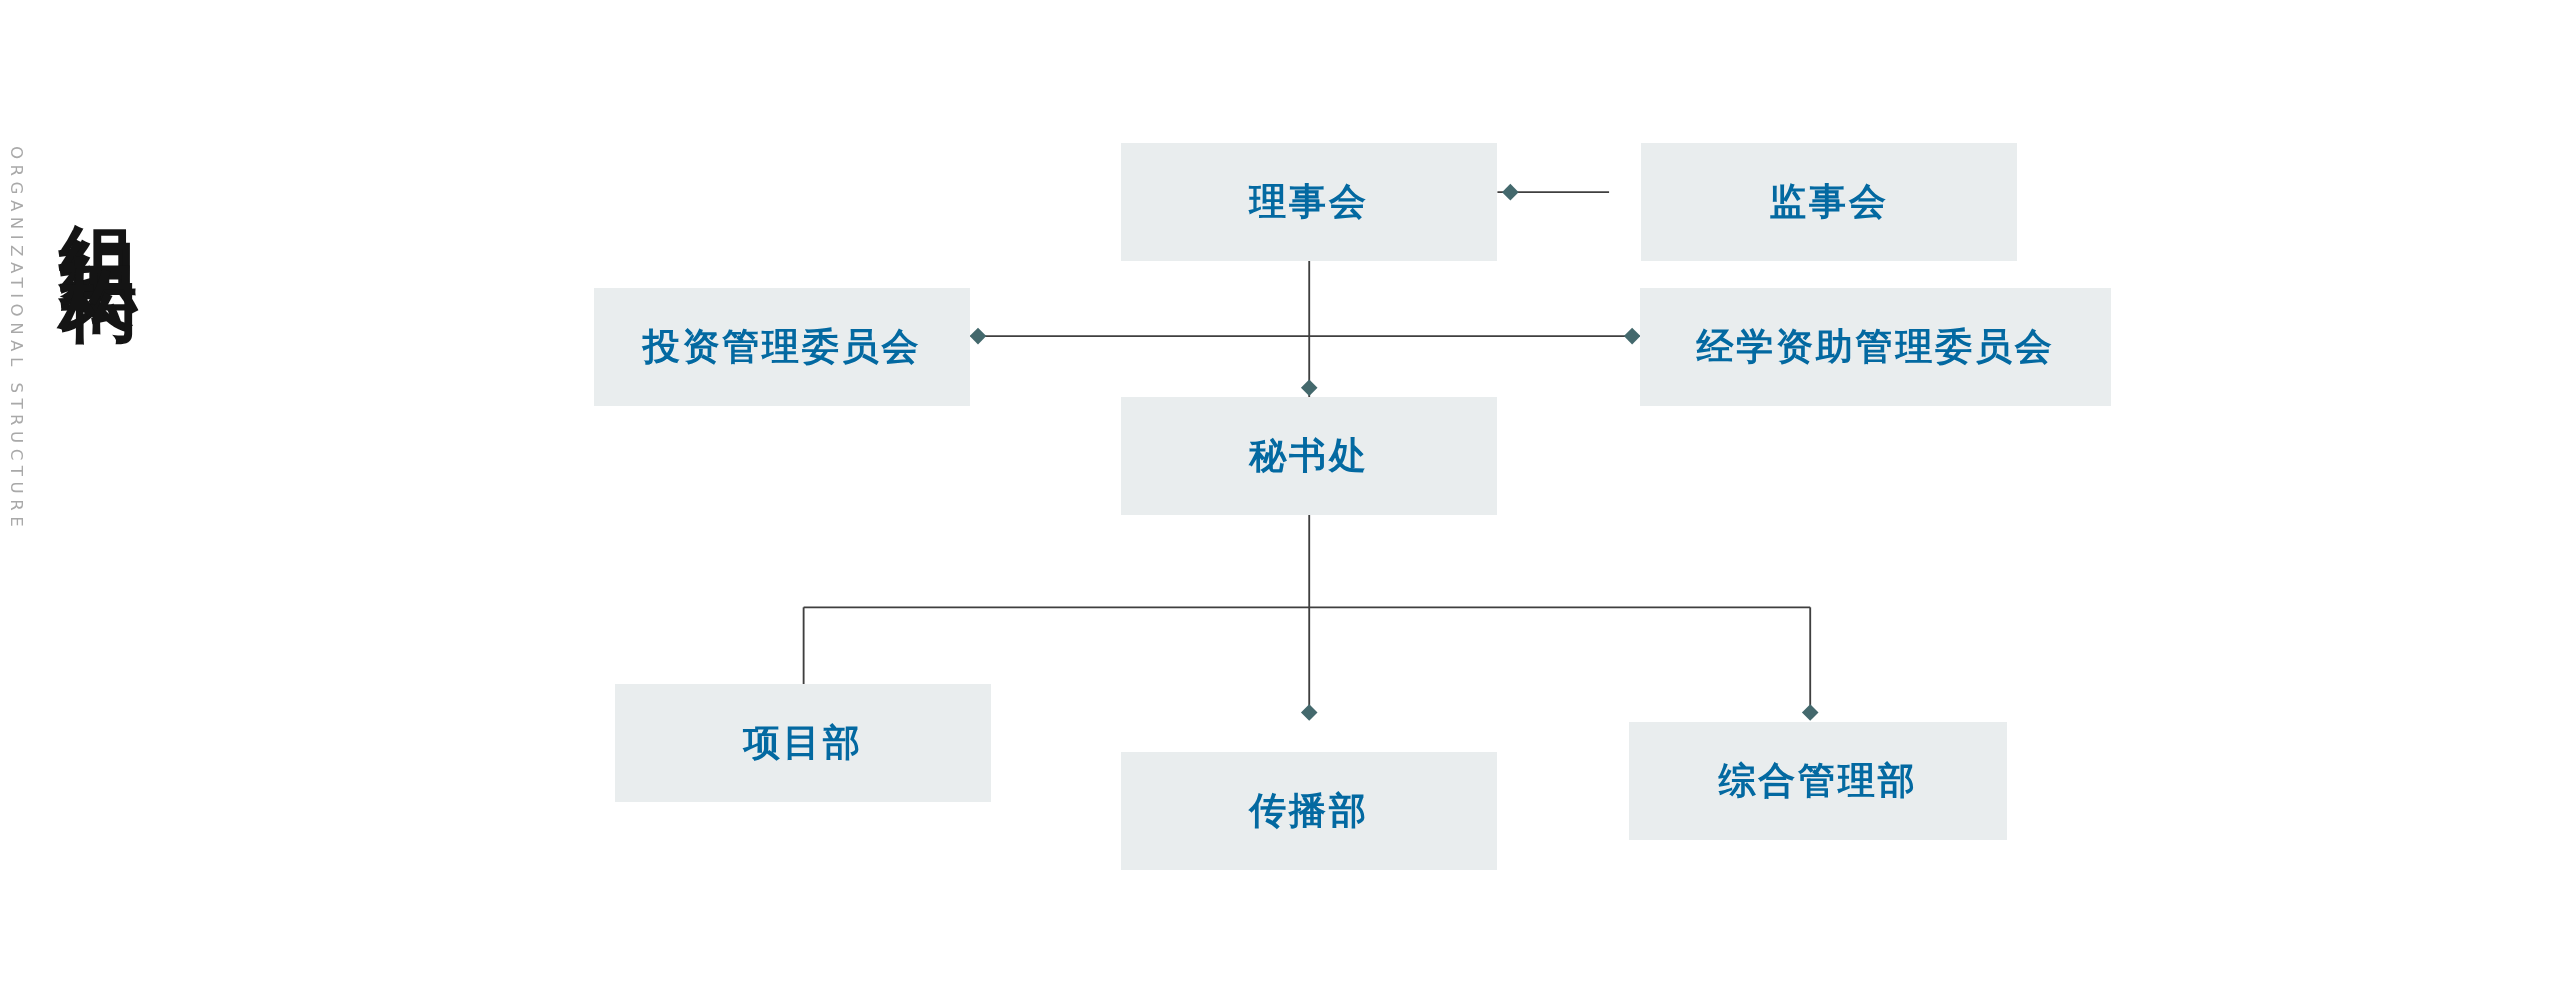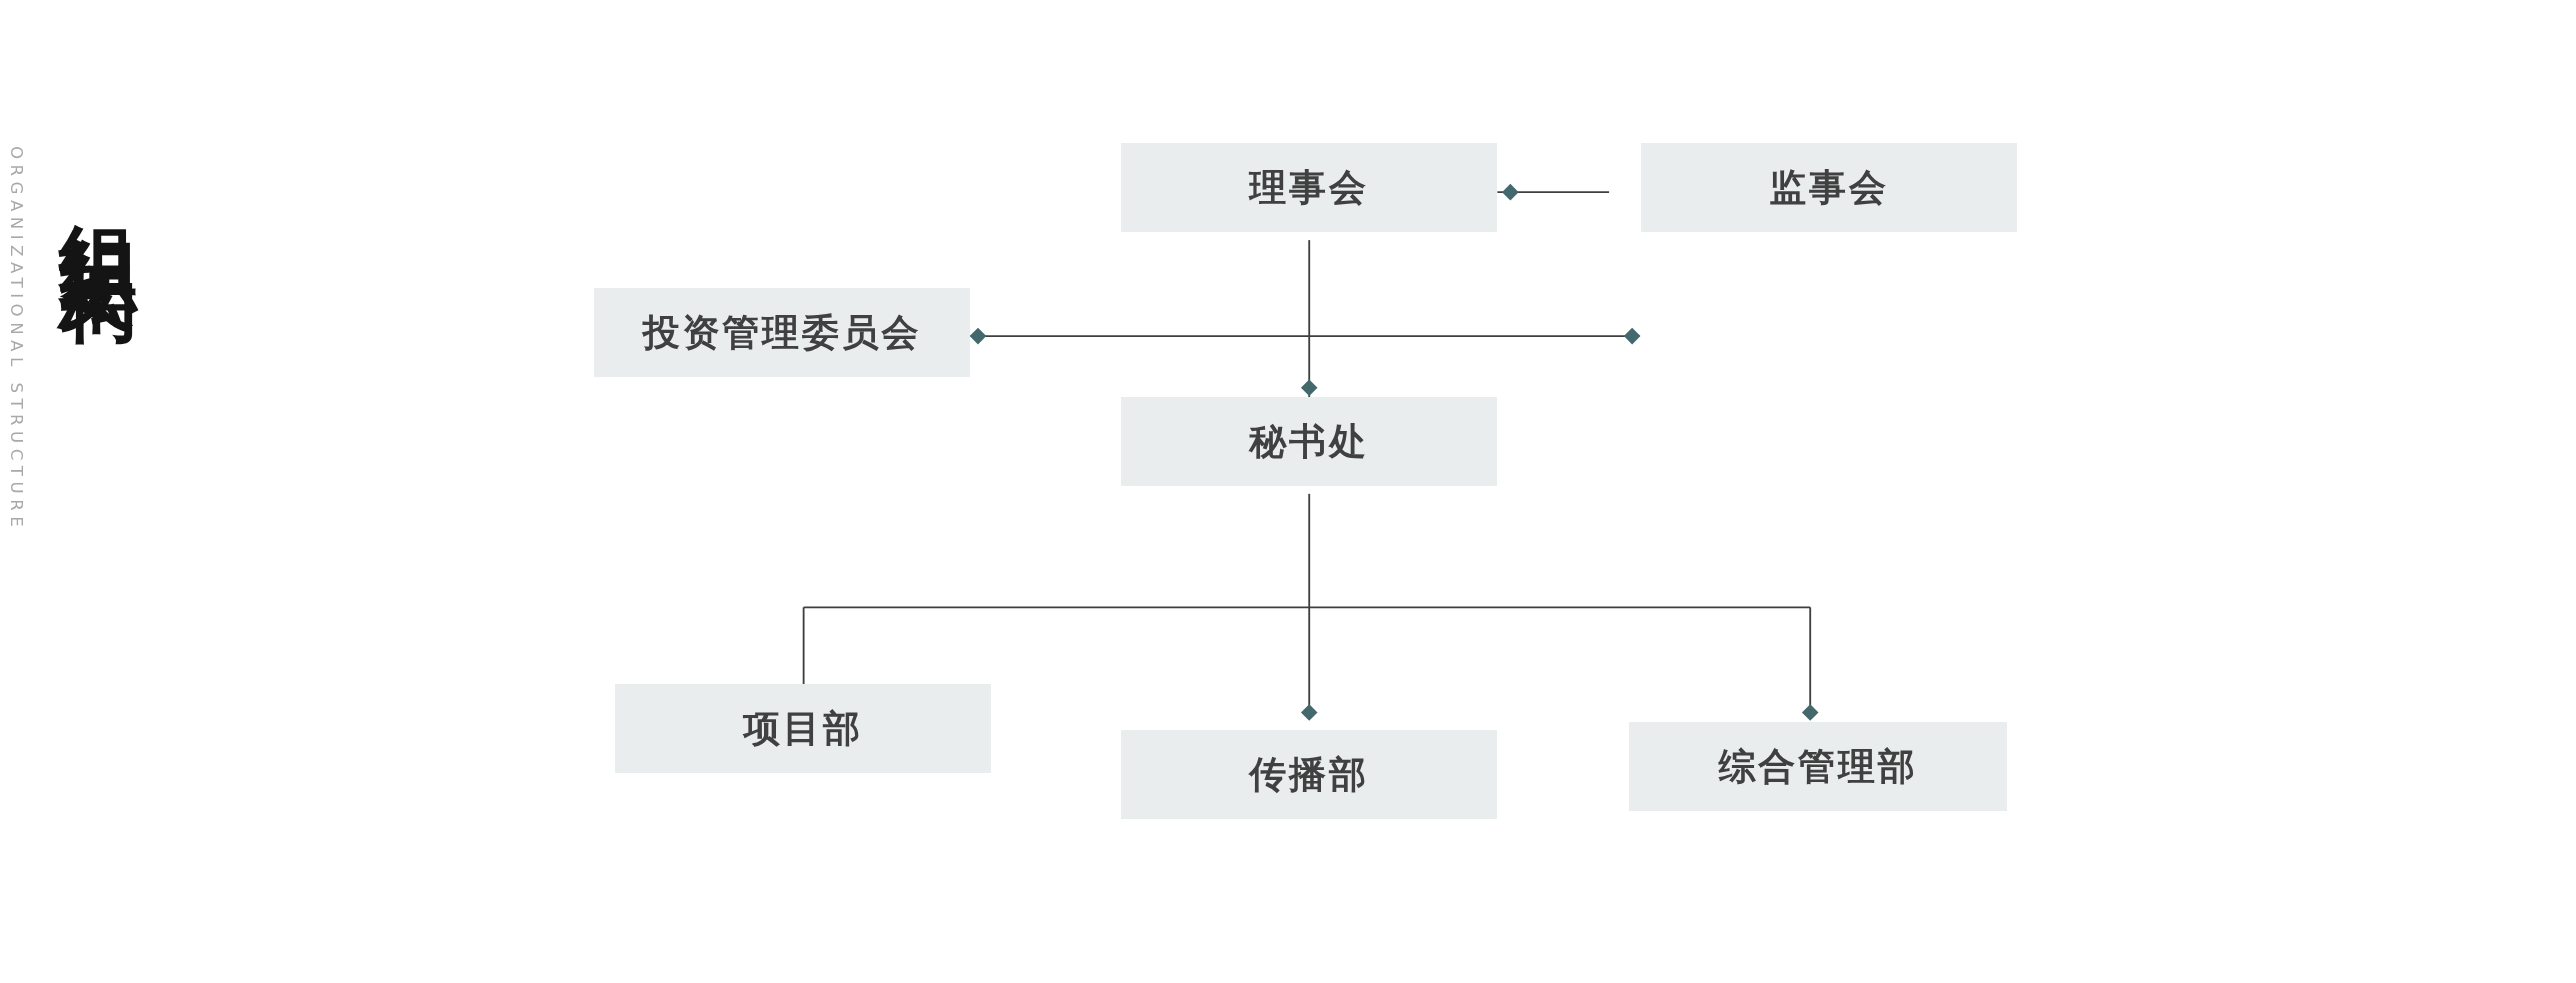--- a/index.html
+++ b/index.html
@@ -45,38 +45,38 @@
     left: 0; top: 0;
     width: 2576px;
     height: 984px;
   }
   .connector-line { stroke: #3f3f3f; stroke-width: 2; fill: none; }
   .connector-diamond { fill: #44696d; stroke: none; }
 
   
   .node {
     position: absolute;
-    height: 89px;
+    height: 118px;
     background: #e9edee;
     display: flex;
     align-items: center;
     justify-content: center;
     font-size: 37px;
     font-weight: 700;
     letter-spacing: 2.8px;
-    color: #404040;
+    color: #0369a1;
     font-family: Liberation Mono, monospace;
   }
   #node-board         { left: 1121px; top: 143px; width: 376px; }
   #node-supervisory   { left: 1609px; top: 143px; width: 376px; margin-left: 32px; }
   #node-investment    { left: 594px;  top: 288px; width: 376px; }
   #node-grant         { left: 1640px; top: 288px; width: 471px; }
   #node-secretariat   { left: 1121px; top: 397px; width: 376px; }
   #node-project       { left: 615px;  top: 684px; width: 376px; }
-  #node-communication { left: 1121px; top: 730px; width: 376px; }
+  #node-communication { left: 1121px; top: 752px; width: 376px; }
   #node-general       { left: 1621px; top: 722px; width: 378px; margin-left: 8px; }
 </style>
 </head>
 <body>
 
 <div class="canvas">
 
   <div class="side-subtitle">ORGANIZATIONAL STRUCTURE</div>
   <div class="side-title">组织架构</div>
 
@@ -104,20 +104,21 @@
     <path class="connector-diamond" d="M1419 763 L1428 772 L1419 781 L1410 772 Z"></path>
     <path class="connector-diamond" d="M1962 763 L1971 772 L1962 781 L1953 772 Z"></path>
   </svg>
 
   <div class="node" id="node-board">理事会</div>
 
   <div class="node" id="node-supervisory">监事会</div>
 
   <div class="node" id="node-investment">投资管理委员会</div>
 
+  <div class="node" id="node-grant">经学资助管理委员会</div>
 
   <div class="node" id="node-secretariat">秘书处</div>
 
   <div class="node" id="node-project">项目部</div>
 
   <div class="node" id="node-communication">传播部</div>
 
   <div class="node" id="node-general">综合管理部</div>
 
 </div>

